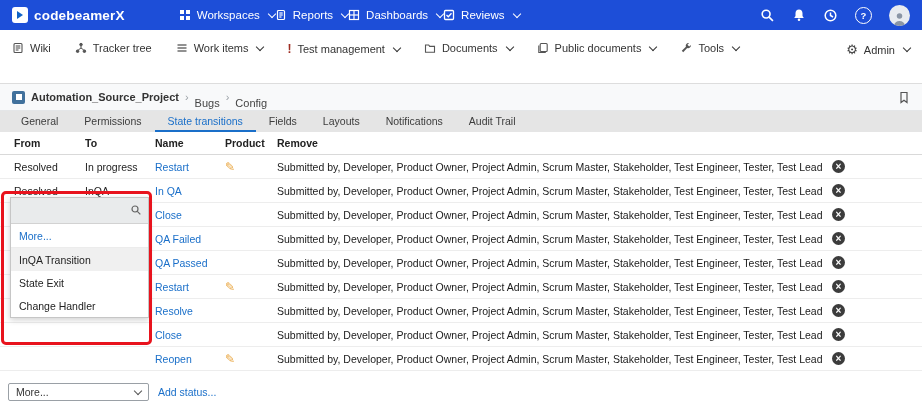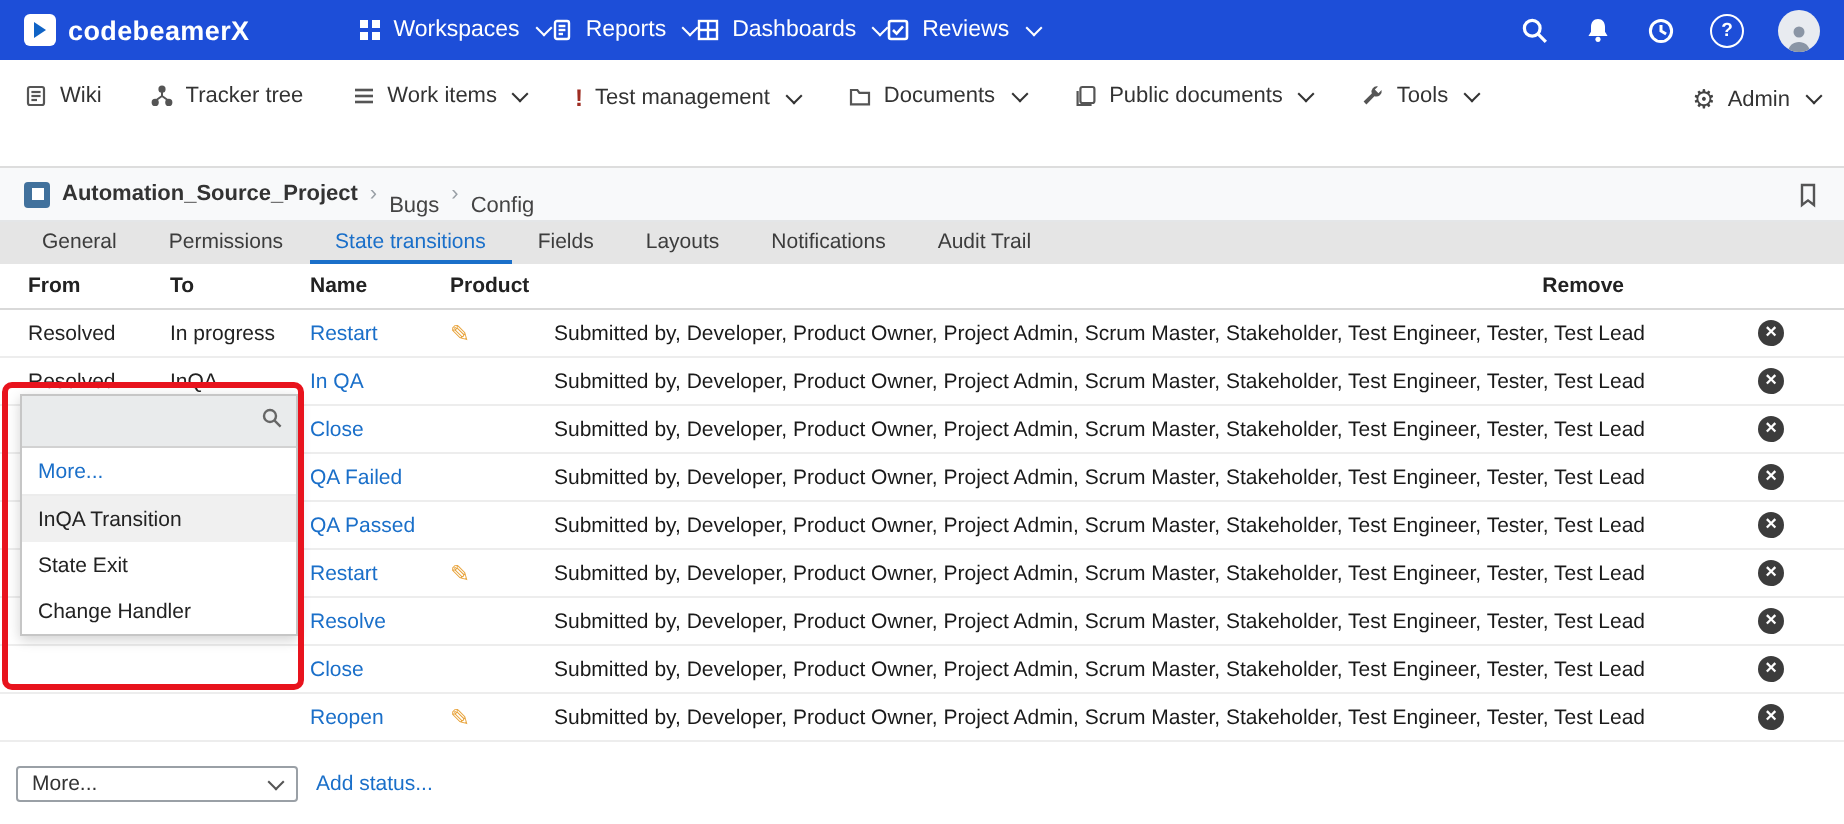--- a/index.html
+++ b/index.html
@@ -40,21 +40,21 @@
   
   .tabs{height:21px;display:flex;align-items:stretch;padding-left:8px;background:#e5e5e5;}
   .tab{display:flex;align-items:center;padding:0 13px;font-size:10.5px;color:#3c3c3c;cursor:pointer;border-bottom:2px solid transparent;}
   .tab.active{color:#1a6fc9;border-bottom-color:#1a6fc9;}
 
   
   .thead,.trow{display:grid;grid-template-columns:71px 70px 70px 52px 1fr 80px;align-items:center;padding:0 10px 0 14px;}
   .thead{height:22px;font-size:10.5px;font-weight:bold;border-bottom:1px solid #d9d9d9;}
   .trow{height:23px;font-size:10.5px;border-bottom:1px solid #ededed;}
   .c-permitted{white-space:nowrap;overflow:hidden;color:#1a1a1a;}
-  .c-remove{text-align:right;padding-right:20px;}
+  .c-remove{text-align:left;padding-right:20px;}
   .tlink{color:#1a6fc9;cursor:pointer;text-decoration:none;}
   .edit-ic{color:#e8a33b;font-size:12px;cursor:pointer;}
   .edit-ic::after{content:"✎";}
   .rm{display:inline-block;width:13px;height:13px;border-radius:50%;background:#3c3c3c;color:#fff;font-size:10px;line-height:13px;text-align:center;font-weight:bold;cursor:pointer;}
   .rm::after{content:"×";}
 
   
   .controls{display:flex;align-items:center;gap:9px;margin:12px 0 0 8px;}
   .more-select{width:141px;height:18px;border:1px solid #9aa0a6;border-radius:2px;background:#fff;display:flex;align-items:center;justify-content:space-between;padding:0 7px;font-size:10.5px;color:#333;cursor:pointer;box-sizing:border-box;}
   .more-select .chev{color:#555;}

